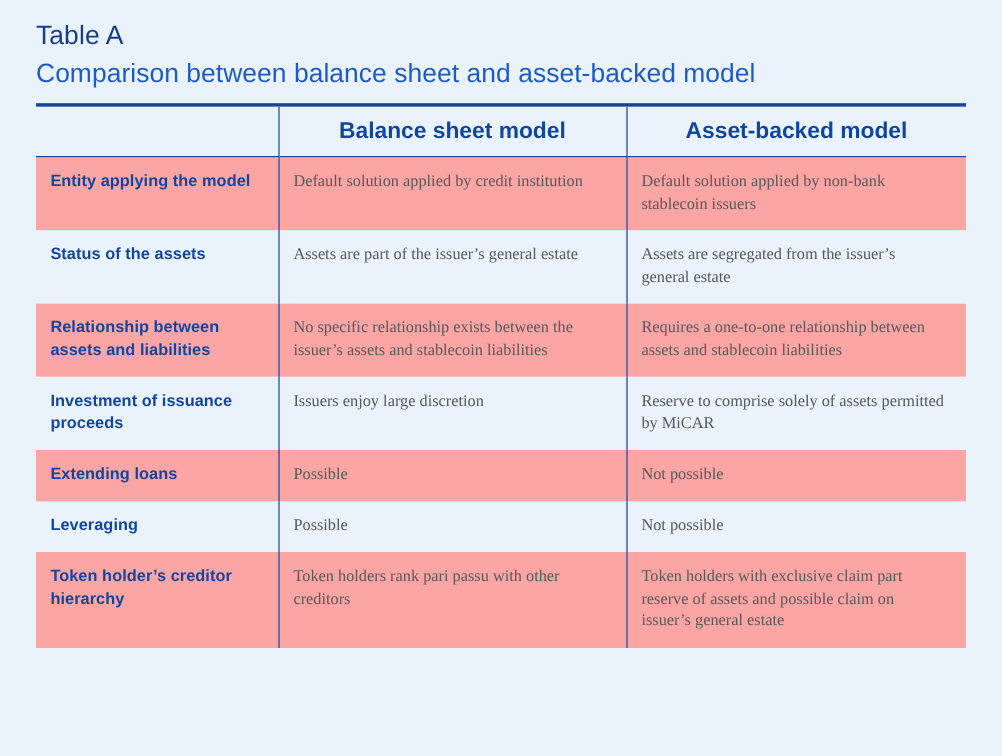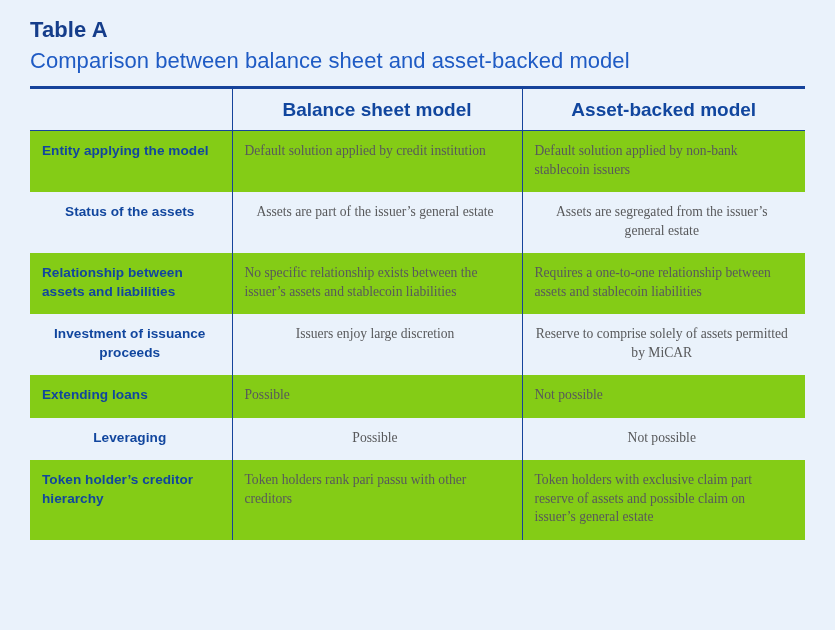--- a/index.html
+++ b/index.html
@@ -15,21 +15,21 @@
   }
   .page {
     position: relative;
     width: 835px;
     height: 630px;
     box-sizing: border-box;
     padding: 0 30px;
   }
   .title {
     font-size: 22px;
-    font-weight: bold;
+    font-weight: normal;
     color: #153d8a;
     letter-spacing: 0.1px;
     padding-top: 16px;
     line-height: 28px;
   }
   .subtitle {
     font-size: 22px;
     font-weight: normal;
     color: #1f5bc4;
     line-height: 28px;
@@ -78,22 +78,22 @@
     font-weight: bold;
     color: #11469e;
     padding: 11px 14px 13px 12px;
     letter-spacing: 0.05px;
   }
   tbody td.val {
     color: #58595b;
     padding: 11px 16px 13px 12px;
     font-family: Liberation Serif, serif;
   }
-  tbody tr.odd td { background: #84cc16; }
-  tbody tr.even td { background: #eaf2fb; text-align: center; }
+  tbody tr.odd td { background: #fca5a5; }
+  tbody tr.even td { background: #eaf2fb; }
 
   .nobr { white-space: pre-line; }
 </style>
 </head>
 <body>
 
 <div class="page">
 
   <div class="title">Table A</div>
   <div class="subtitle">Comparison between balance sheet and asset-backed model</div>

